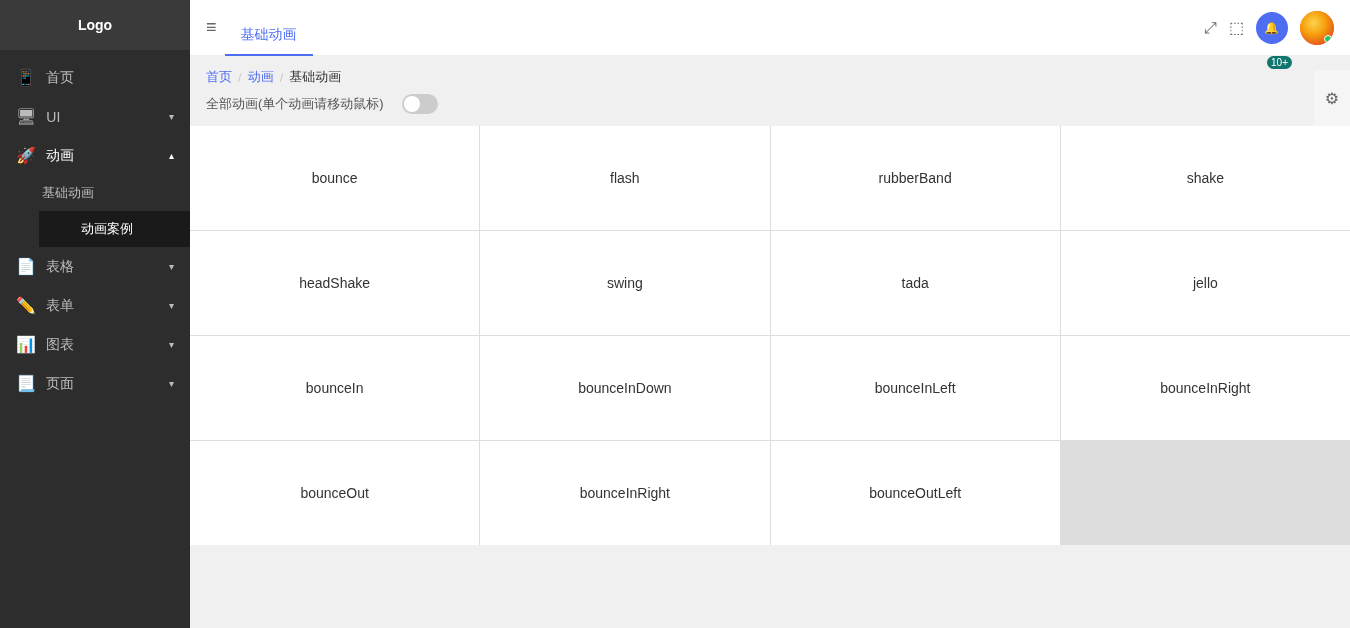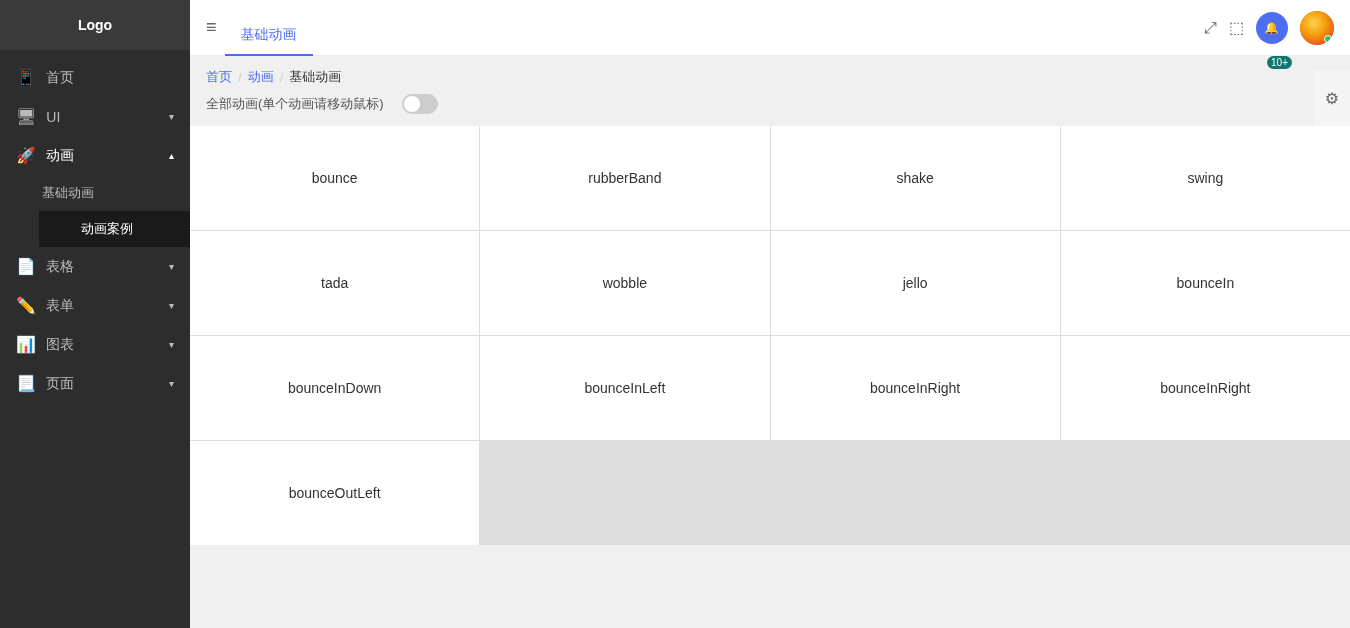--- a/index.html
+++ b/index.html
@@ -339,27 +339,29 @@
     </div>
 
     <div style="position:relative;">
       <div style="position:absolute; right:0; top:-56px; z-index:10;">
         <button class="settings-btn">⚙</button>
       </div>
     </div>
 
     <div class="anim-grid" id="anim-grid">
         <div class="anim-card">bounce</div>
+        <div class="anim-card">flash</div>
         <div class="anim-card">rubberBand</div>
         <div class="anim-card">shake</div>
+        <div class="anim-card">headShake</div>
         <div class="anim-card">swing</div>
         <div class="anim-card">tada</div>
-        <div class="anim-card">wobble</div>
         <div class="anim-card">jello</div>
         <div class="anim-card">bounceIn</div>
         <div class="anim-card">bounceInDown</div>
         <div class="anim-card">bounceInLeft</div>
         <div class="anim-card">bounceInRight</div>
+        <div class="anim-card">bounceOut</div>
         <div class="anim-card">bounceInRight</div>
         <div class="anim-card">bounceOutLeft</div>
       </div>
   </div>
 </div>
 
 </body></html>

